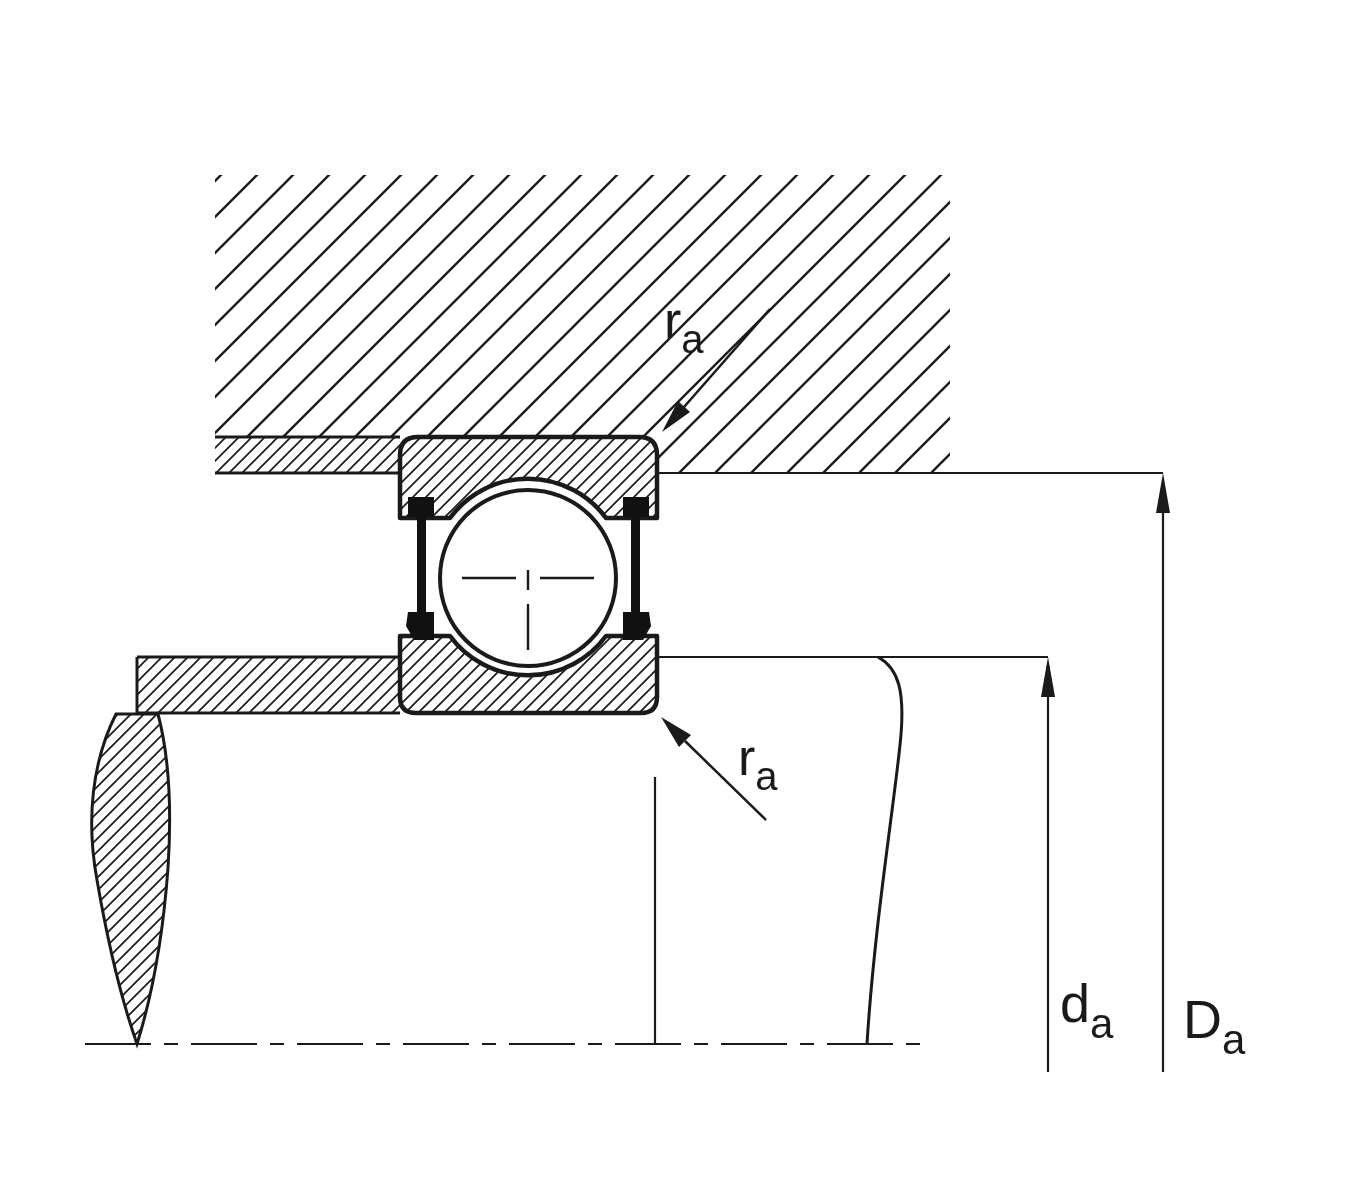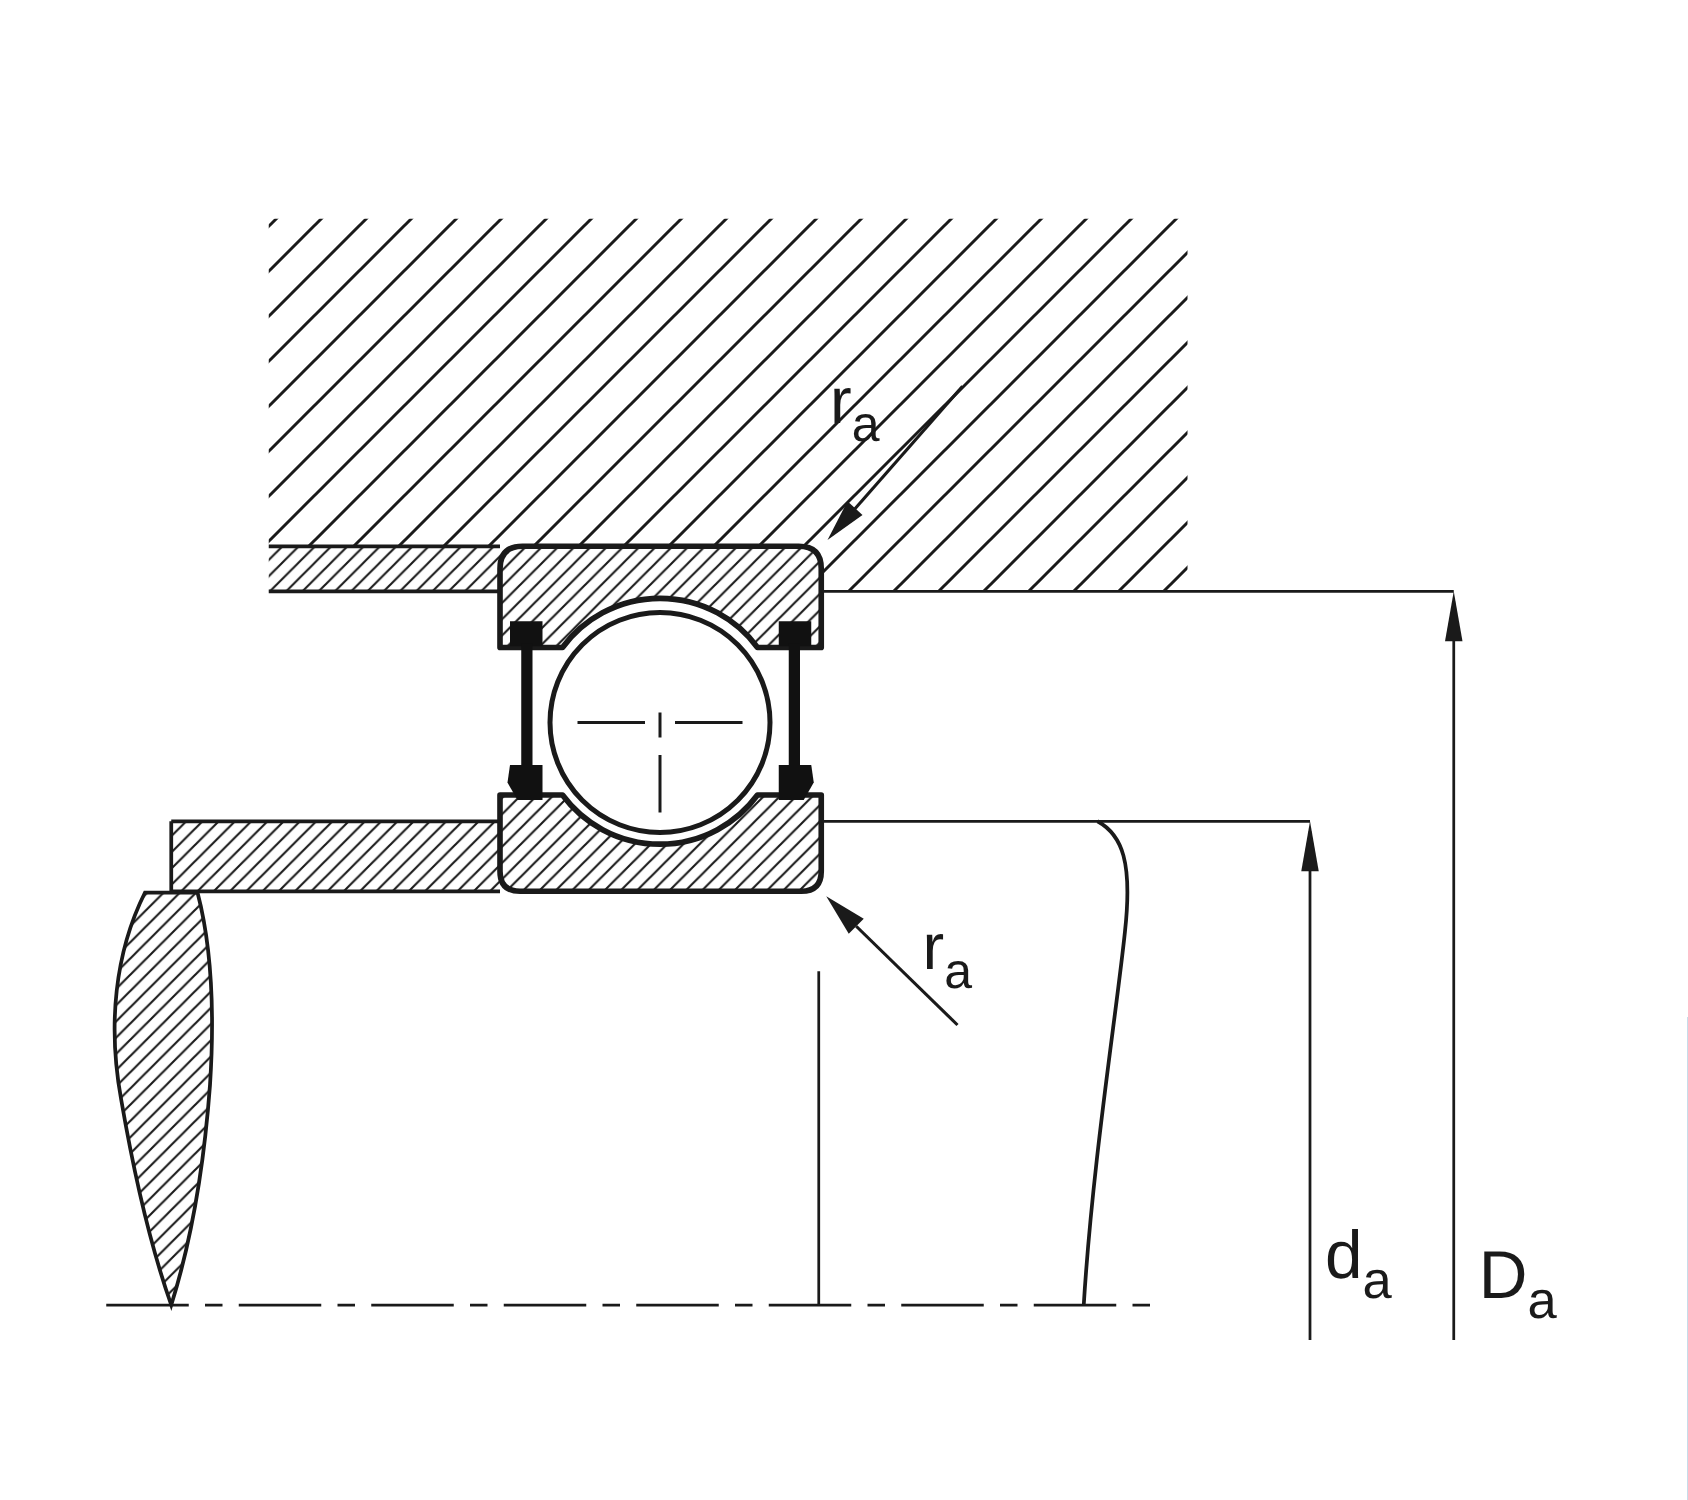--- a/index.html
+++ b/index.html
@@ -3,21 +3,21 @@
 <meta charset="utf-8">
 <style>
   html, body {
     margin: 0;
     padding: 0;
     background: #ffffff;
   }
   #stage {
     width: 1350px;
     height: 1200px;
-    background: #0369a1;
+    background: #eab308;
     position: relative;
     overflow: hidden;
   }
   svg {
     display: block;
   }
   svg text {
     font-family: "Liberation Sans", sans-serif;
     fill: #1a1a1a;
   }

